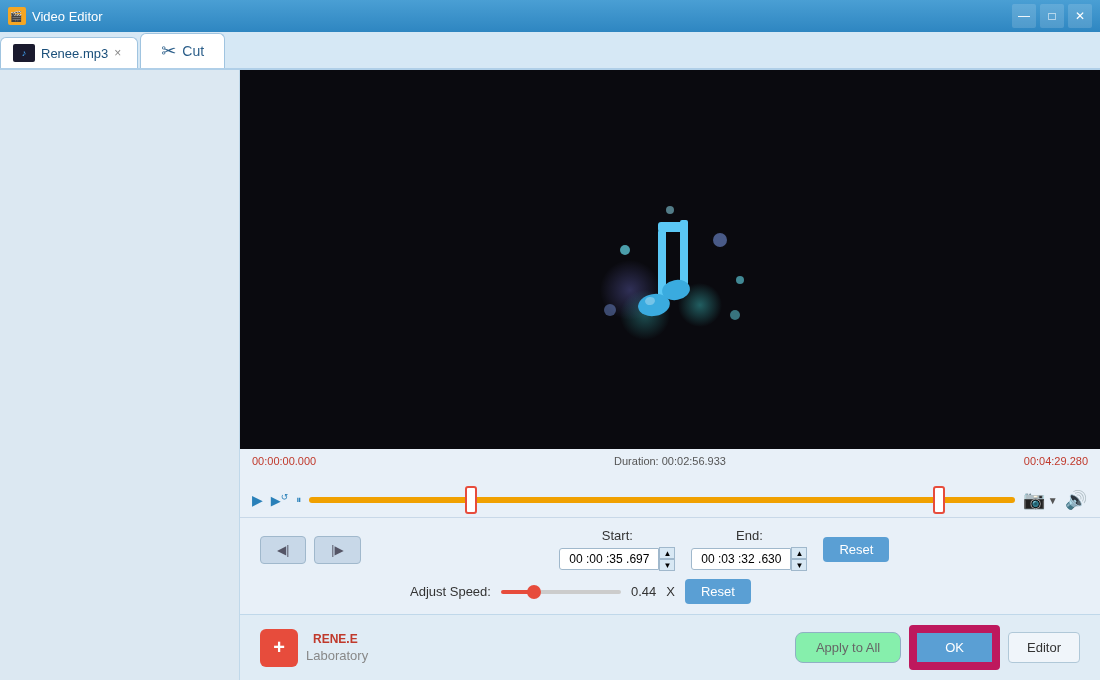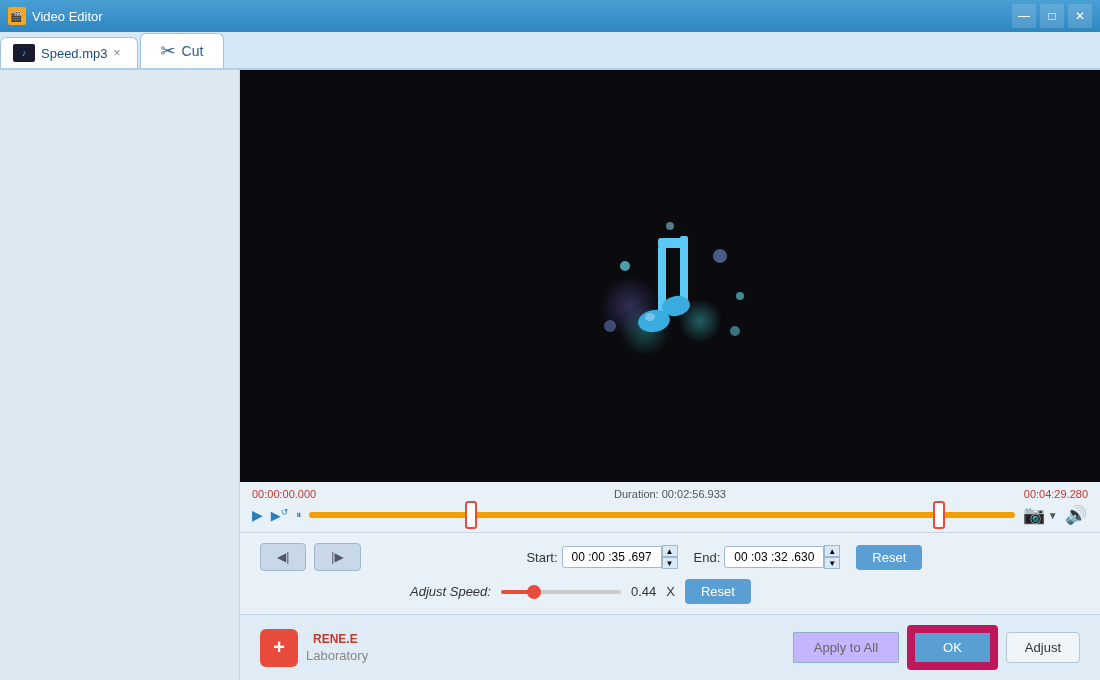--- a/index.html
+++ b/index.html
@@ -72,21 +72,21 @@
     
     .controls-section {
       background: #e8f0f8; padding: 10px 20px; border-top: 1px solid #c8d8e8;
     }
     .trim-controls { display: flex; align-items: center; gap: 8px; margin-bottom: 8px; }
     .trim-btn {
       background: #c8d8e8; border: 1px solid #a0b8cc; border-radius: 4px;
       padding: 4px 16px; cursor: pointer; color: #556; font-size: 12px; height: 28px;
     }
     .time-inputs { display: flex; align-items: center; gap: 16px; flex: 1; justify-content: center; }
-    .time-field { display: flex; align-items: center; gap: 4px; font-size: 13px; color: #333; }
+    .time-field { display: flex; align-items: center; gap: 4px; font-size: 13px; color: #333; flex-direction: column; }
     .time-input-group { display: flex; align-items: center; }
     .time-input {
       border: 1px solid #a0b8cc; background: white; padding: 3px 8px; font-size: 12px;
       width: 100px; text-align: center; border-radius: 3px 0 0 3px;
     }
     .spin-btns { display: flex; flex-direction: column; }
     .spin-btn { background: #d8e8f4; border: 1px solid #a0b8cc; height: 12px; width: 16px; font-size: 8px; cursor: pointer; display:flex; align-items:center; justify-content:center; }
 
     .reset-btn {
       background: #5a9fd4; color: white; border: none; border-radius: 4px;
@@ -101,33 +101,33 @@
       background: #e0ecf5; padding: 10px 20px; display: flex; align-items: center;
       justify-content: space-between; border-top: 1px solid #c0d8ea;
     }
     .logo-area { display: flex; align-items: center; gap: 8px; }
     .logo-cross { width: 38px; height: 38px; background: #e74c3c; border-radius: 6px; display:flex; align-items:center; justify-content:center; color: white; font-size: 20px; font-weight: bold; }
     .logo-text { font-size: 12px; color: #c0392b; font-weight: bold; line-height: 1.3; padding-left: 7px; }
     .logo-sub { font-size: 13px; color: #888; font-weight: normal; }
 
     .action-btns { display: flex; gap: 8px; align-items: center; }
     .apply-all-btn {
-      background: #c4b5fd; color: #666; border: 1px solid #90b0c4; border-radius: 1px;
+      background: #86efac; color: #666; border: 1px solid #90b0c4; border-radius: 8px;
       padding: 7px 20px; font-size: 13px; cursor: pointer;
     }
     .ok-btn {
       background: #5a9fd4; color: white; border: 8px solid #be185d; border-radius: 4px;
       padding: 7px 28px; font-size: 13px; cursor: pointer; font-weight: 500;
     }
     .cancel-btn {
       background: #f0f5fa; color: #333; border: 1px solid #b0c8d8; border-radius: 4px;
       padding: 7px 18px; font-size: 13px; cursor: pointer;
     }
 
-    .time-labels-row { display: flex; align-items: center; width: 100%; position: relative; margin-bottom: 0; }
+    .time-labels-row { display: flex; align-items: center; width: 100%; position: relative; margin-bottom: 18px; }
     .time-left { color: #c0392b; font-size: 11px; }
     .time-center { position: absolute; left: 50%; transform: translateX(-50%); color: #555; font-size: 11px; }
     .time-right { margin-left: auto; color: #c0392b; font-size: 11px; }
   </style>
 </head>
 <body>
 
 <div class="title-bar">
   <div class="title-bar-left">
     <div class="title-bar-icon">🎬</div>
@@ -138,21 +138,21 @@
     <button class="title-btn">□</button>
     <button class="title-btn close">✕</button>
   </div>
 </div>
 
 <div class="tab-bar">
   <div class="tab-item active">
     <div class="tab-thumbnail">
       <span style="color:#4af;font-size:9px;">♪</span>
     </div>
-    <span>Speed.mp3</span>
+    <span>Renee.mp3</span>
     <span class="tab-close">×</span>
   </div>
   <div class="cut-tab">
     <span class="cut-icon">✂</span>
     <span>Cut</span>
   </div>
 </div>
 
 <div class="main-layout">
 
@@ -249,21 +249,21 @@
                 <button class="spin-btn">▼</button>
               </div>
             </div>
           </div>
 
           <button class="reset-btn">Reset</button>
         </div>
       </div>
 
       <div class="speed-row">
-        <span style="margin-left:150px;font-style:italic;">Adjust Speed:</span>
+        <span style="margin-left:150px;">Adjust Speed:</span>
         <input type="range" class="speed-slider" min="0" max="4" step="0.01" value="1" style="">
         <span>0.44</span>
         <span>X</span>
         <button class="reset-btn">Reset</button>
       </div>
     </div>
 
     <div class="bottom-bar">
       <div class="logo-area">
         <div class="logo-cross">
@@ -271,17 +271,17 @@
         </div>
         <div>
           <div class="logo-text">RENE.E</div>
           <div class="logo-sub">Laboratory</div>
         </div>
       </div>
 
       <div class="action-btns">
         <button class="apply-all-btn">Apply to All</button>
         <button class="ok-btn">OK</button>
-        <button class="cancel-btn">Adjust</button>
+        <button class="cancel-btn">Editor</button>
       </div>
     </div>
   </div>
 </div>
 
 </body></html>

